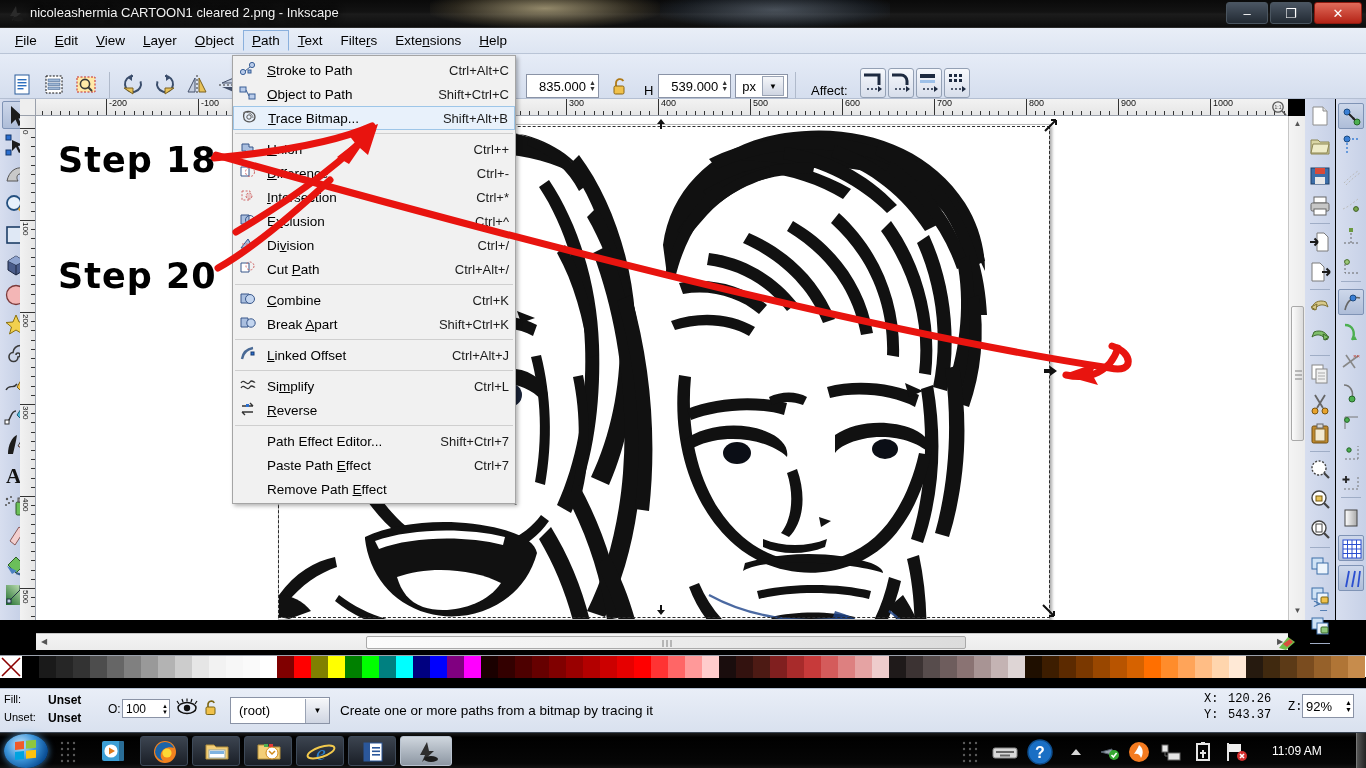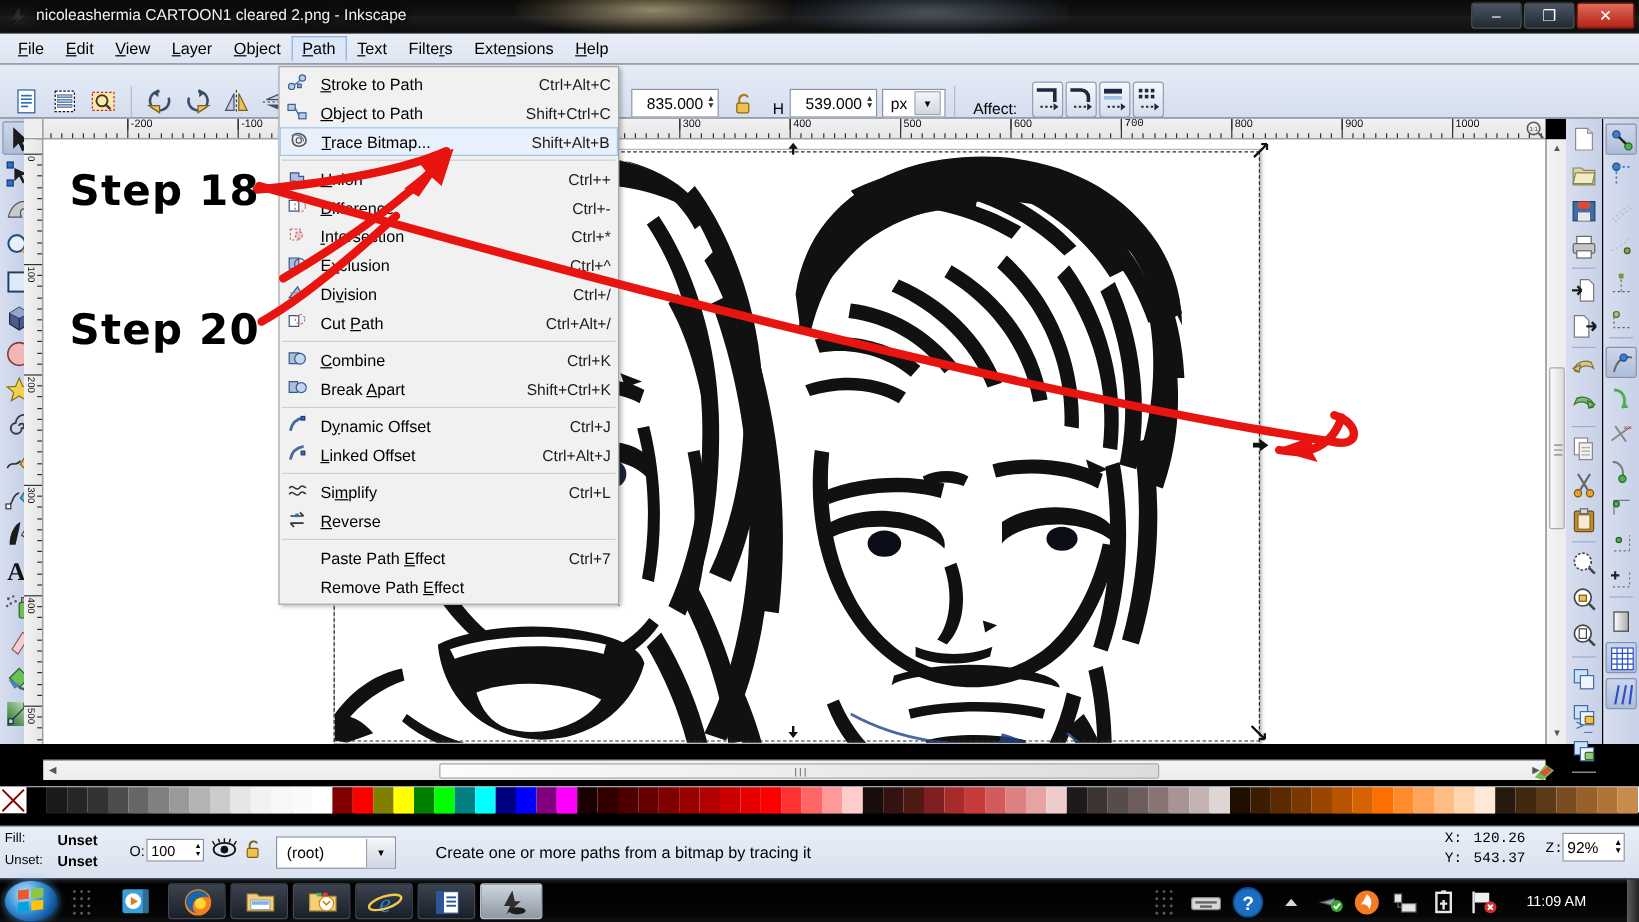--- a/index.html
+++ b/index.html
@@ -110,21 +110,21 @@
   .statusbar{ position:absolute; left:0; top:688px; width:1366px; height:44px;
               background:linear-gradient(to bottom,#e9eef7,#d9e1ef); border-top:1px solid #b4bfd2; }
   .fs-lbl{ position:absolute; font-size:11px; }
   .stat-spin{ position:absolute; height:19px; border:1px solid #8a93a6; background:#fff;
               display:flex; align-items:center; font-size:12px; padding:0 1px 0 3px; }
   .layersel{ position:absolute; height:26px; border:1px solid #8a93a6; background:#fff;
              display:flex; align-items:center; padding-left:8px; font-size:13px; }
   .layersel .drop{ width:24px; height:24px; margin-left:auto;
       background:linear-gradient(to bottom,#f5f6f9,#cfd5e2); border-left:1px solid #9aa3b4;
       display:flex; align-items:center; justify-content:center; font-size:8px; }
-  .statusmsg{ position:absolute; font-size:13.5px; color:#000;margin-left:23px; }
+  .statusmsg{ position:absolute; font-size:13.5px; color:#000; }
   .coordbox{ position:absolute; font-family:"Liberation Mono", monospace; font-size:12px; }
 
   
   .taskbar{ position:absolute; left:0; top:732px; width:1366px; height:36px;
             background:linear-gradient(to bottom,#1a1a1a 0%,#000 12%,#060606 88%,#141414 100%);
             border-top:1px solid #3b4654; }
   .startorb{ position:absolute; left:4px; top:1px; width:44px; height:34px; border-radius:50%;
      background:radial-gradient(circle at 38% 32%, #bfe4ff 0%, #3a93d8 42%, #0b4f96 75%, #062f5e 100%);
      box-shadow:0 0 7px rgba(90,180,255,.7); }
   .tbtn2{ position:absolute; top:3px; width:48px; height:30px; border:1px solid #3e4a59; border-radius:3px;
@@ -549,21 +549,21 @@
       <div class="rtick" style="left: 815.2px; height: 4px;"></div>
       <div class="rtick" style="left: 824.4px; height: 4px;"></div>
       <div class="rtick" style="left: 833.6px; height: 4px;"></div>
       <div class="rtick" style="left: 842.8px; height: 4px;"></div>
       <div class="rtick" style="left: 852px; height: 4px;"></div>
       <div class="rtick" style="left: 861.2px; height: 4px;"></div>
       <div class="rtick" style="left: 870.4px; height: 4px;"></div>
       <div class="rtick" style="left: 879.6px; height: 4px;"></div>
       <div class="rtick" style="left: 888.8px; height: 4px;"></div>
       <div class="rtick" style="left: 898px; height: 17px;"></div>
-      <div class="rlab" style="left: 898px; font-family: Liberation Mono, monospace;">700</div>
+      <div class="rlab" style="left: 898px;">700</div>
       <div class="rtick" style="left: 907.2px; height: 4px;"></div>
       <div class="rtick" style="left: 916.4px; height: 4px;"></div>
       <div class="rtick" style="left: 925.6px; height: 4px;"></div>
       <div class="rtick" style="left: 934.8px; height: 4px;"></div>
       <div class="rtick" style="left: 944px; height: 4px;"></div>
       <div class="rtick" style="left: 953.2px; height: 4px;"></div>
       <div class="rtick" style="left: 962.4px; height: 4px;"></div>
       <div class="rtick" style="left: 971.6px; height: 4px;"></div>
       <div class="rtick" style="left: 980.8px; height: 4px;"></div>
       <div class="rtick" style="left: 990px; height: 17px;"></div>
@@ -1344,28 +1344,20 @@
             <path d="M2 3 h7 v9 h-7 Z" fill="#aabfdf" stroke="#39578a"></path>
             <circle cx="12" cy="8" r="4.2" fill="#c3d5ef" stroke="#39578a"></circle>
           </svg></span>
         <span class="mtxt">Break <u>A</u>part</span>
         <span class="macc">Shift+Ctrl+K</span>
       </div>
       <div class="msep"></div>
       <div class="mrow">
         <span class="mico"><svg width="18" height="16" viewBox="0 0 18 16">
             <path d="M14 2 C8 3 4 7 3 13" fill="none" stroke="#4a6a95" stroke-width="2.4"></path>
-            <rect x="12" y="1" width="3" height="3" fill="#2b6fd0" stroke="#163a70"></rect>
-          </svg></span>
-        <span class="mtxt">D<u>y</u>namic Offset</span>
-        <span class="macc">Ctrl+J</span>
-      </div>
-      <div class="mrow">
-        <span class="mico"><svg width="18" height="16" viewBox="0 0 18 16">
-            <path d="M14 2 C8 3 4 7 3 13" fill="none" stroke="#4a6a95" stroke-width="2.4"></path>
             <rect x="12" y="6" width="3" height="3" fill="#2b6fd0" stroke="#163a70"></rect>
           </svg></span>
         <span class="mtxt"><u>L</u>inked Offset</span>
         <span class="macc">Ctrl+Alt+J</span>
       </div>
       <div class="msep"></div>
       <div class="mrow">
         <span class="mico"><svg width="18" height="16" viewBox="0 0 18 16">
             <path d="M2 6 C5 1 8 10 11 5 C13 2 15 6 16 5" fill="none" stroke="#333" stroke-width="1.3"></path>
             <path d="M2 11 C5 6 8 15 11 10 C13 7 15 11 16 10" fill="none" stroke="#333" stroke-width="1.3"></path>
@@ -1375,20 +1367,24 @@
       </div>
       <div class="mrow">
         <span class="mico"><svg width="18" height="16" viewBox="0 0 18 16">
             <path d="M3 5 h11 M14 5 L11 2 M3 11 h11 M3 11 L6 14" stroke="#333" stroke-width="1.4" fill="none"></path>
             <rect x="7" y="3" width="3" height="3" fill="#2b6fd0"></rect>
           </svg></span>
         <span class="mtxt"><u>R</u>everse</span>
         <span class="macc"></span>
       </div>
       <div class="msep"></div>
+      <div class="mrow noico">
+        <span class="mtxt">Path Effect Editor...</span>
+        <span class="macc">Shift+Ctrl+7</span>
+      </div>
       <div class="mrow noico">
         <span class="mtxt">Paste Path <u>E</u>ffect</span>
         <span class="macc">Ctrl+7</span>
       </div>
       <div class="mrow noico">
         <span class="mtxt">Remove Path <u>E</u>ffect</span>
         <span class="macc"></span>
       </div>
     </div>
 

